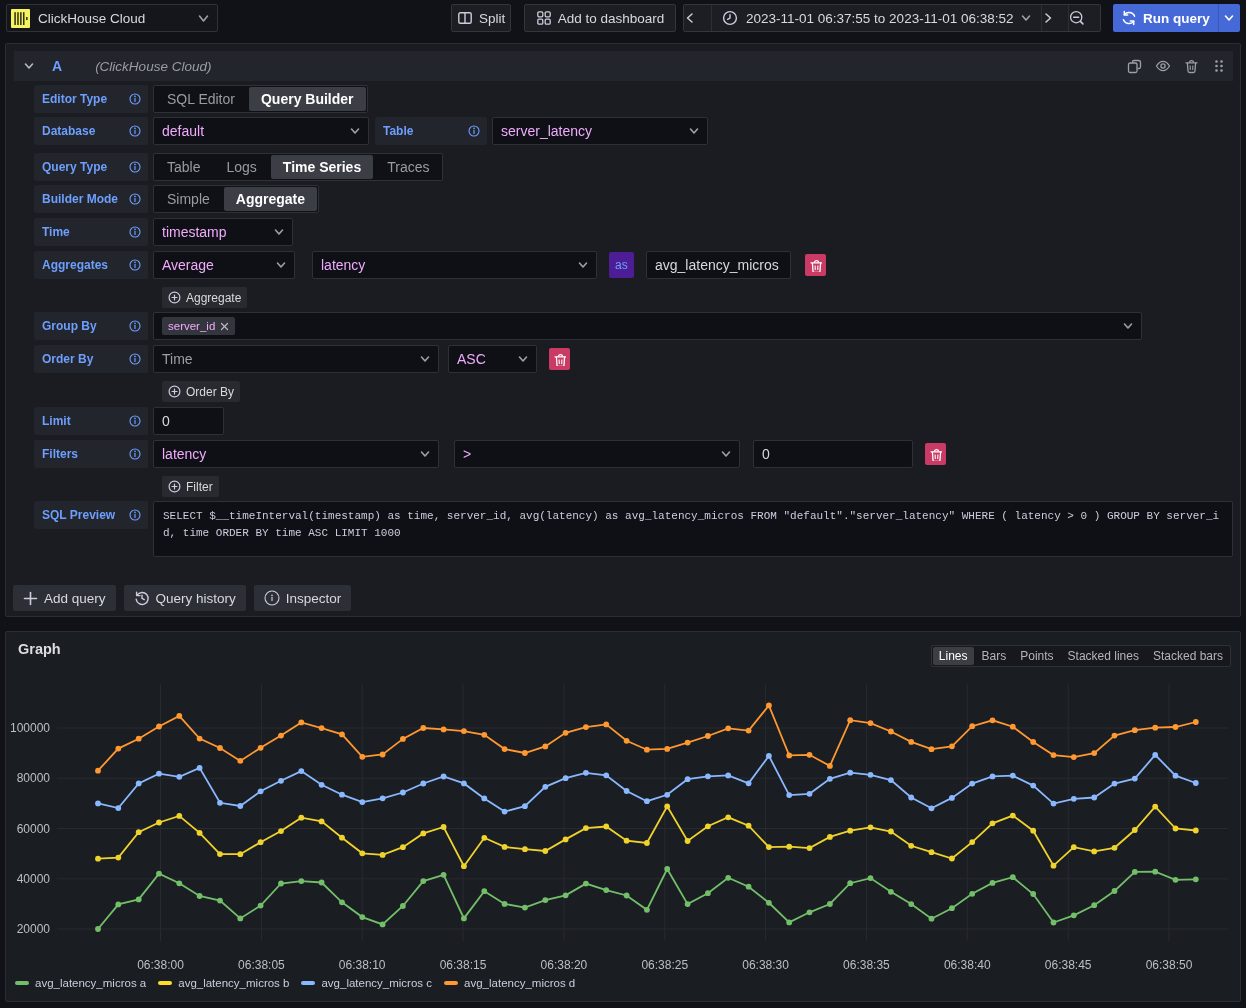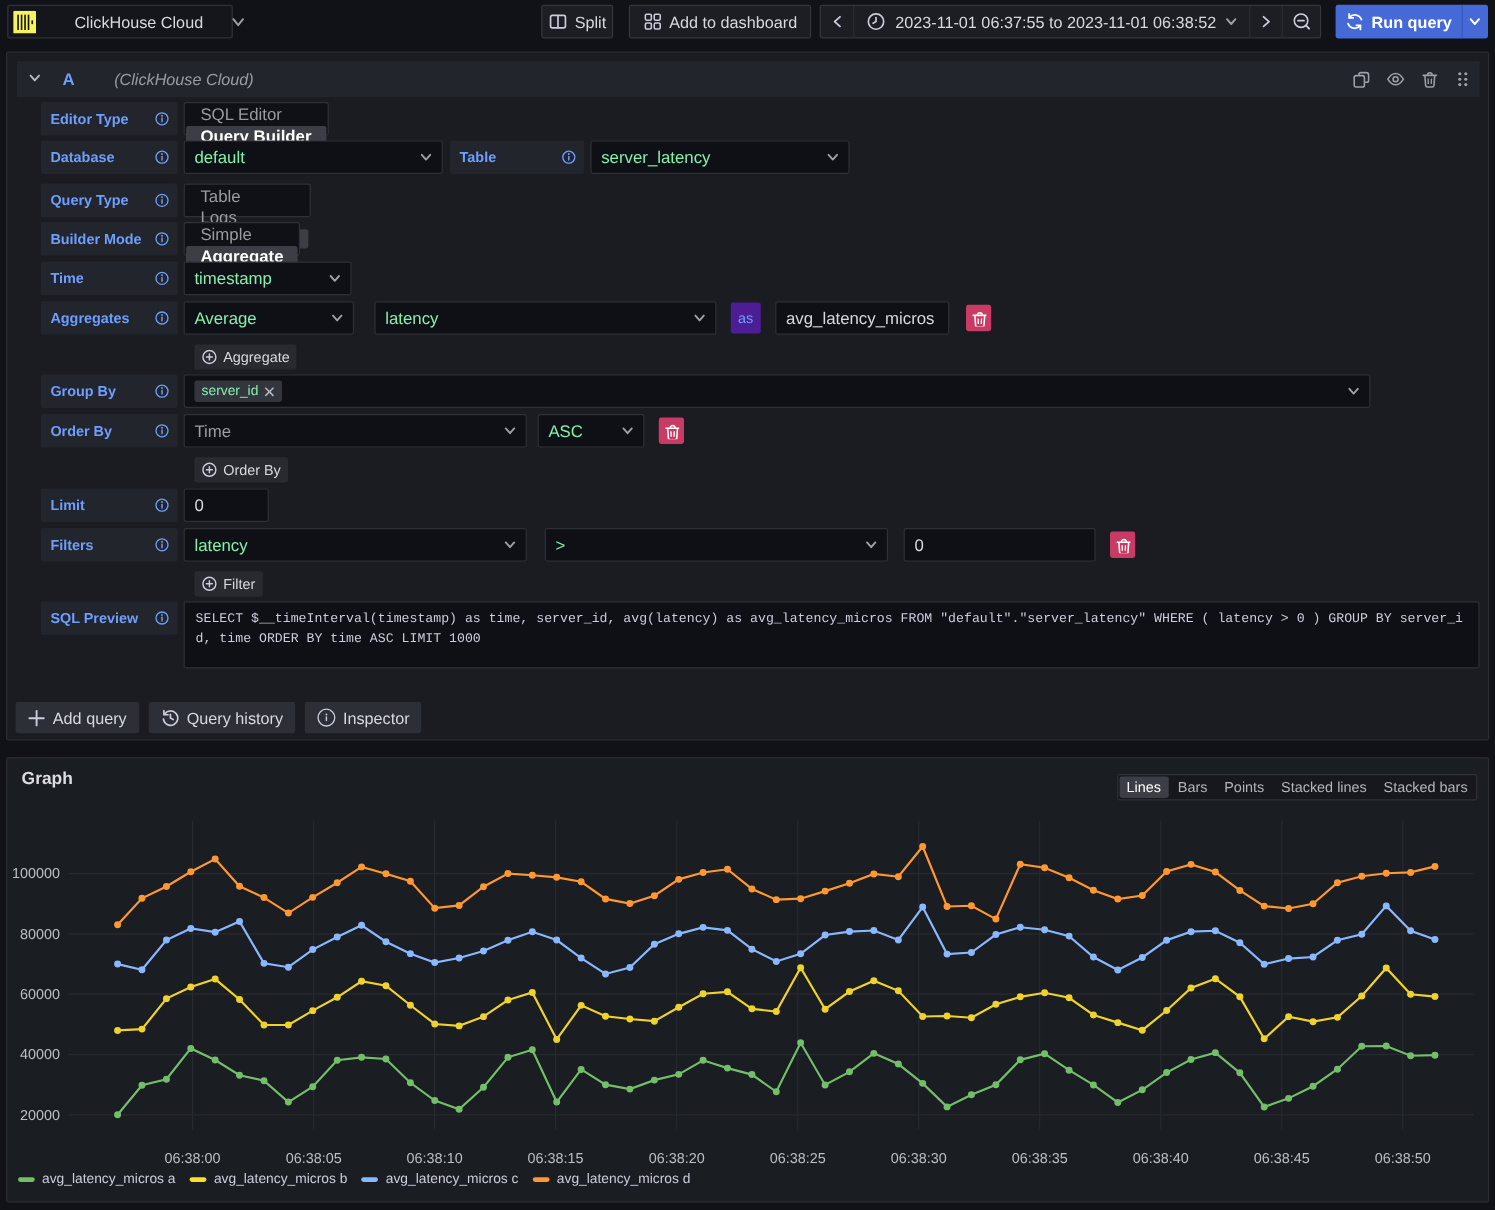--- a/index.html
+++ b/index.html
@@ -3,30 +3,30 @@
 <meta charset="utf-8">
 <style>
 * { margin:0; padding:0; box-sizing:border-box; }
 svg { flex:0 0 auto; }
 div,span { white-space:nowrap; }
 html,body { width:1246px; height:1008px; background:#111217; overflow:hidden;
   font-family:"Liberation Sans", sans-serif; color:#CCCCDC; }
 
 
 .topbar { position:absolute; left:0; top:0; width:1246px; height:37px; }
-.dspick { position:absolute; left:6px; top:4px; width:188px; height:28px;
+.dspick { position:absolute; left:6px; top:4px; width:212px; height:28px;
   border:1px solid #2f3237; border-radius:2px; background:#14161B;
-  display:flex; align-items:center; padding:0 8px 0 4px;gap:24px; }
+  display:flex; align-items:center; padding:0 8px 0 4px; }
 .dspick .dstxt { margin-left:8px; font-size:13.5px; color:#D8D9DF; flex:1; }
 .tbbtn { position:absolute; top:4px; height:28px; border:1px solid #34363c; border-radius:2px;
   background:#1C1E24; display:flex; align-items:center; justify-content:center; gap:6px; padding:0 6px;
   font-size:13.5px; font-weight:500; color:#D8D9DF; }
 .tgroup { position:absolute; left:683px; top:4px; height:28px; border:1px solid #34363c;
   border-radius:2px; background:#1C1E24; display:flex; align-items:stretch; }
-.tseg { display:flex; align-items:center; justify-content:center; }
+.tseg { display:flex; align-items:center; justify-content:flex-start; }
 .tseg + .tseg { border-left:1px solid #2c2e34; }
 .runq { position:absolute; left:1113px; top:4px; width:127px; height:28px; border-radius:2px;
   background:#4669D8; display:flex; align-items:stretch; color:#fff; }
 .runq .rmain { display:flex; align-items:center; gap:6px; padding:0 8px; font-size:13.5px;
   font-weight:700; flex:1; }
 .runq .rcaret { width:32px; display:flex; align-items:center; justify-content:center;
   border-left:1px solid #3a57b8; }
 
 
 .qpanel { position:absolute; left:5px; top:43px; width:1236px; height:574px;
@@ -39,32 +39,32 @@
 .qheader .hspace { flex:1; }
 .hic { margin-left:13px; display:flex; align-items:center; }
 .hic:last-child { margin-right:7px; }
 .row { position:absolute; left:-6px; width:1242px; }
 .lbl { position:absolute; top:0; height:28px; background:#22252b; border-radius:2px;
   display:flex; align-items:center; padding:0 7px; }
 .lbl span { flex:1; font-size:12px; font-weight:700; color:#6E9FFF; padding-left:1px; }
 .sel,.inp { position:absolute; top:0; height:28px; background:#0e1015;
   border:1px solid #2e3036; border-radius:2px; display:flex; align-items:center;
   padding:0 8px; }
-.sel span { flex:1; font-size:14px; color:#86efac; }
+.sel span { flex:1; font-size:14px; color:#f0abfc; }
 .sel span.ph { color:#9D9EA6; }
 .inp span { font-size:14px; color:#D8D9DF; }
 .chip { flex:0 0 auto !important; background:#34363D; border-radius:2px; font-size:11.5px !important;
   font-weight:400; color:#D8D9DF; padding:3px 6px; display:inline-flex; align-items:center; gap:5px; }
 .sel.wide { justify-content:space-between; }
 .aschip { position:absolute; top:1px; height:26px; background:#4c1d95; border-radius:2px;
   display:flex; align-items:center; padding:0 6px; font-size:12px; font-weight:400; color:#6E9FFF; }
 .tbtn { position:absolute; width:21px; height:22px; background:#C93A64; border-radius:2px;
   display:flex; align-items:center; justify-content:center; }
 .rgroup { position:absolute; top:0; height:28px; border:1px solid #2f3136; border-radius:2px;
-  background:#101116; display:flex; align-items:stretch; padding:0;flex-direction:column; }
+  background:#101116; display:flex; align-items:stretch; padding:0; }
 .ritem { display:flex; align-items:center; padding:0 12px; font-size:14px; color:#9a9ba1;
   border-radius:2px; margin:1px; }
 .ritem.active { background:#3c3e45; color:#fff; font-weight:700; }
 .sbtn { position:absolute; top:0; height:21px; background:#282a30; border-radius:2px;
   display:flex; align-items:center; gap:5px; padding:0 6px; font-size:12px; font-weight:500;
   color:#D8D9DF; }
 .sqlbox { position:absolute; top:0; height:56px; background:#0e1015; border:1px solid #2e3036;
   border-radius:2px; font-family:"Liberation Mono", monospace; font-size:11px; line-height:17px;
   padding:6px 9px; color:#CCCCDC; white-space:pre; }
 .actions { position:absolute; left:7px; top:541px; display:flex; gap:8px; }

